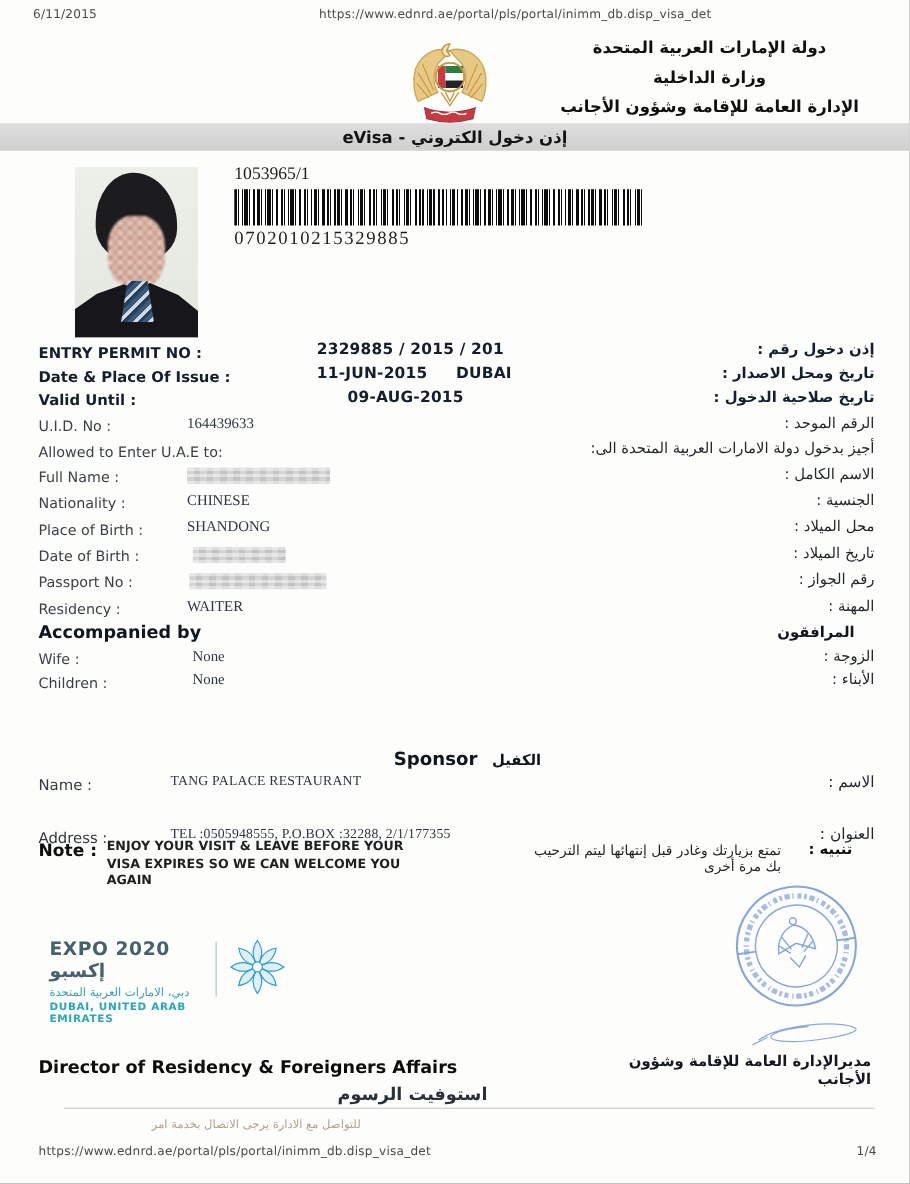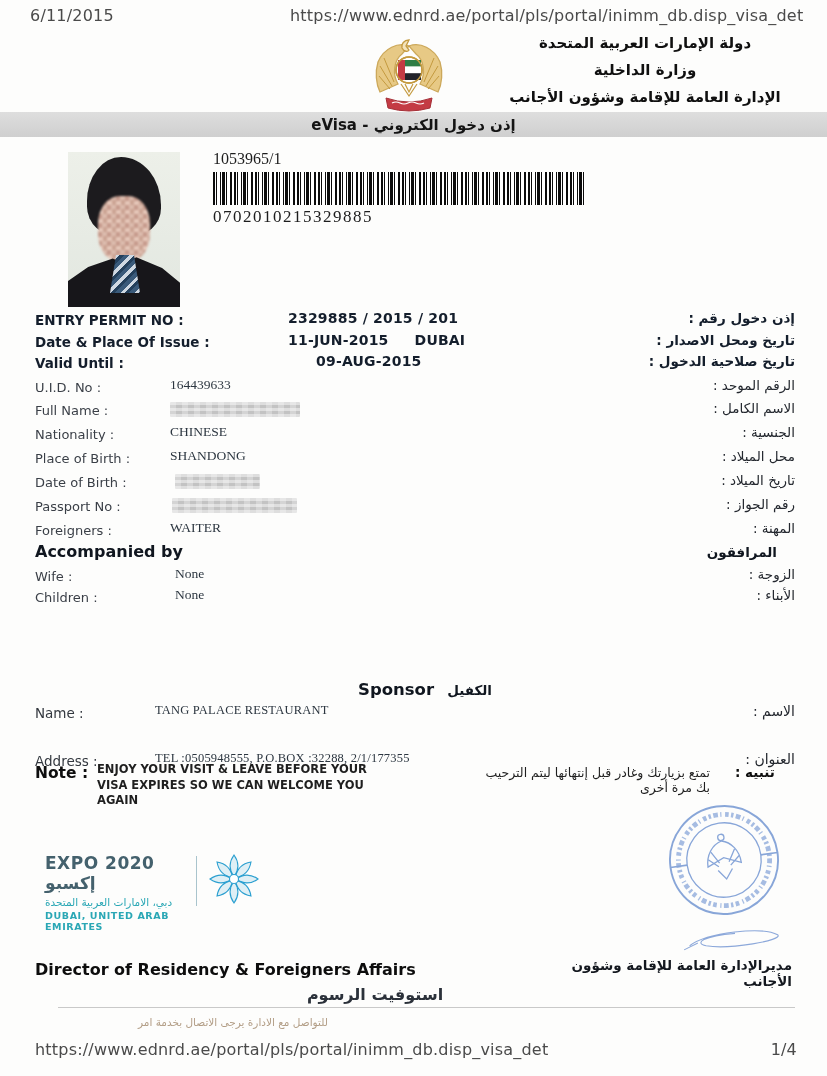--- a/index.html
+++ b/index.html
@@ -5,21 +5,21 @@
   html,body{margin:0;padding:0;background:#9a9a9a;}
   .page{
     position:relative;width:827px;height:1076px;margin:0 auto;
     background:#fdfdfc;overflow:hidden;
     font-family:"DejaVu Sans",sans-serif;color:#222;
   }
   .abs{position:absolute;}
   .ar{font-family:"DejaVu Sans",sans-serif;direction:rtl;unicode-bidi:isolate;}
 
   
-  .print-meta{font-size:16px;color:#4a4a4a;letter-spacing:.2px;}
+  .print-meta{font-size:11px;color:#4a4a4a;letter-spacing:.2px;}
 
   
   .hdr-en{left:40px;top:36px;width:330px;text-align:center;font-family:"Liberation Serif",serif;font-weight:bold;color:#141414;}
   .hdr-en .l1{font-size:16px;}
   .hdr-en .l2{font-size:17px;margin-top:13px;letter-spacing:.4px;}
   .hdr-en .l3{font-size:12.5px;margin-top:14px;}
   .hdr-ar{left:480px;top:34px;width:330px;text-align:center;font-weight:bold;color:#101010;}
   .hdr-ar div{margin-bottom:9px;font-size:15px;}
 
   
@@ -171,20 +171,24 @@
       <span class="val" style="left:281px;">09-AUG-2015</span>
       <span class="arl ar">تاريخ صلاحية الدخول :</span>
     </div>
 
     <div class="frow" style="height:23px;">
       <span class="lbl">U.I.D. No :</span>
       <span class="val" style="left:135px;">164439633</span>
       <span class="arl ar">الرقم الموحد :</span>
     </div>
 
+    <div class="frow" style="height:23px;">
+      <span class="lbl">Allowed to Enter U.A.E to:</span>
+      <span class="arl ar">أجيز بدخول دولة الامارات العربية المتحدة الى:</span>
+    </div>
 
     <div class="frow" style="height:24px;">
       <span class="lbl">Full Name :</span>
       <span class="val" style="left:135px;top:1px;"><span class="blurbox" style="width:130px;"></span></span>
       <span class="arl ar">الاسم الكامل :</span>
     </div>
 
     <div class="frow" style="height:24px;">
       <span class="lbl">Nationality :</span>
       <span class="val" style="left:135px;">CHINESE</span>
@@ -203,21 +207,21 @@
       <span class="arl ar">تاريخ الميلاد :</span>
     </div>
 
     <div class="frow" style="height:24px;">
       <span class="lbl">Passport No :</span>
       <span class="val" style="left:137px;top:1px;"><span class="blurbox" style="width:125px;"></span></span>
       <span class="arl ar">رقم الجواز :</span>
     </div>
 
     <div class="frow" style="height:22px;">
-      <span class="lbl">Foreigners :</span>
+      <span class="lbl">Residency :</span>
       <span class="val" style="left:135px;">WAITER</span>
       <span class="arl ar">المهنة :</span>
     </div>
 
     <div class="sec-heading" style="height:24px;">
       <span class="h-en">Accompanied by</span>
       <span class="h-ar ar">المرافقون</span>
     </div>
 
     <div class="frow" style="height:21px;">

